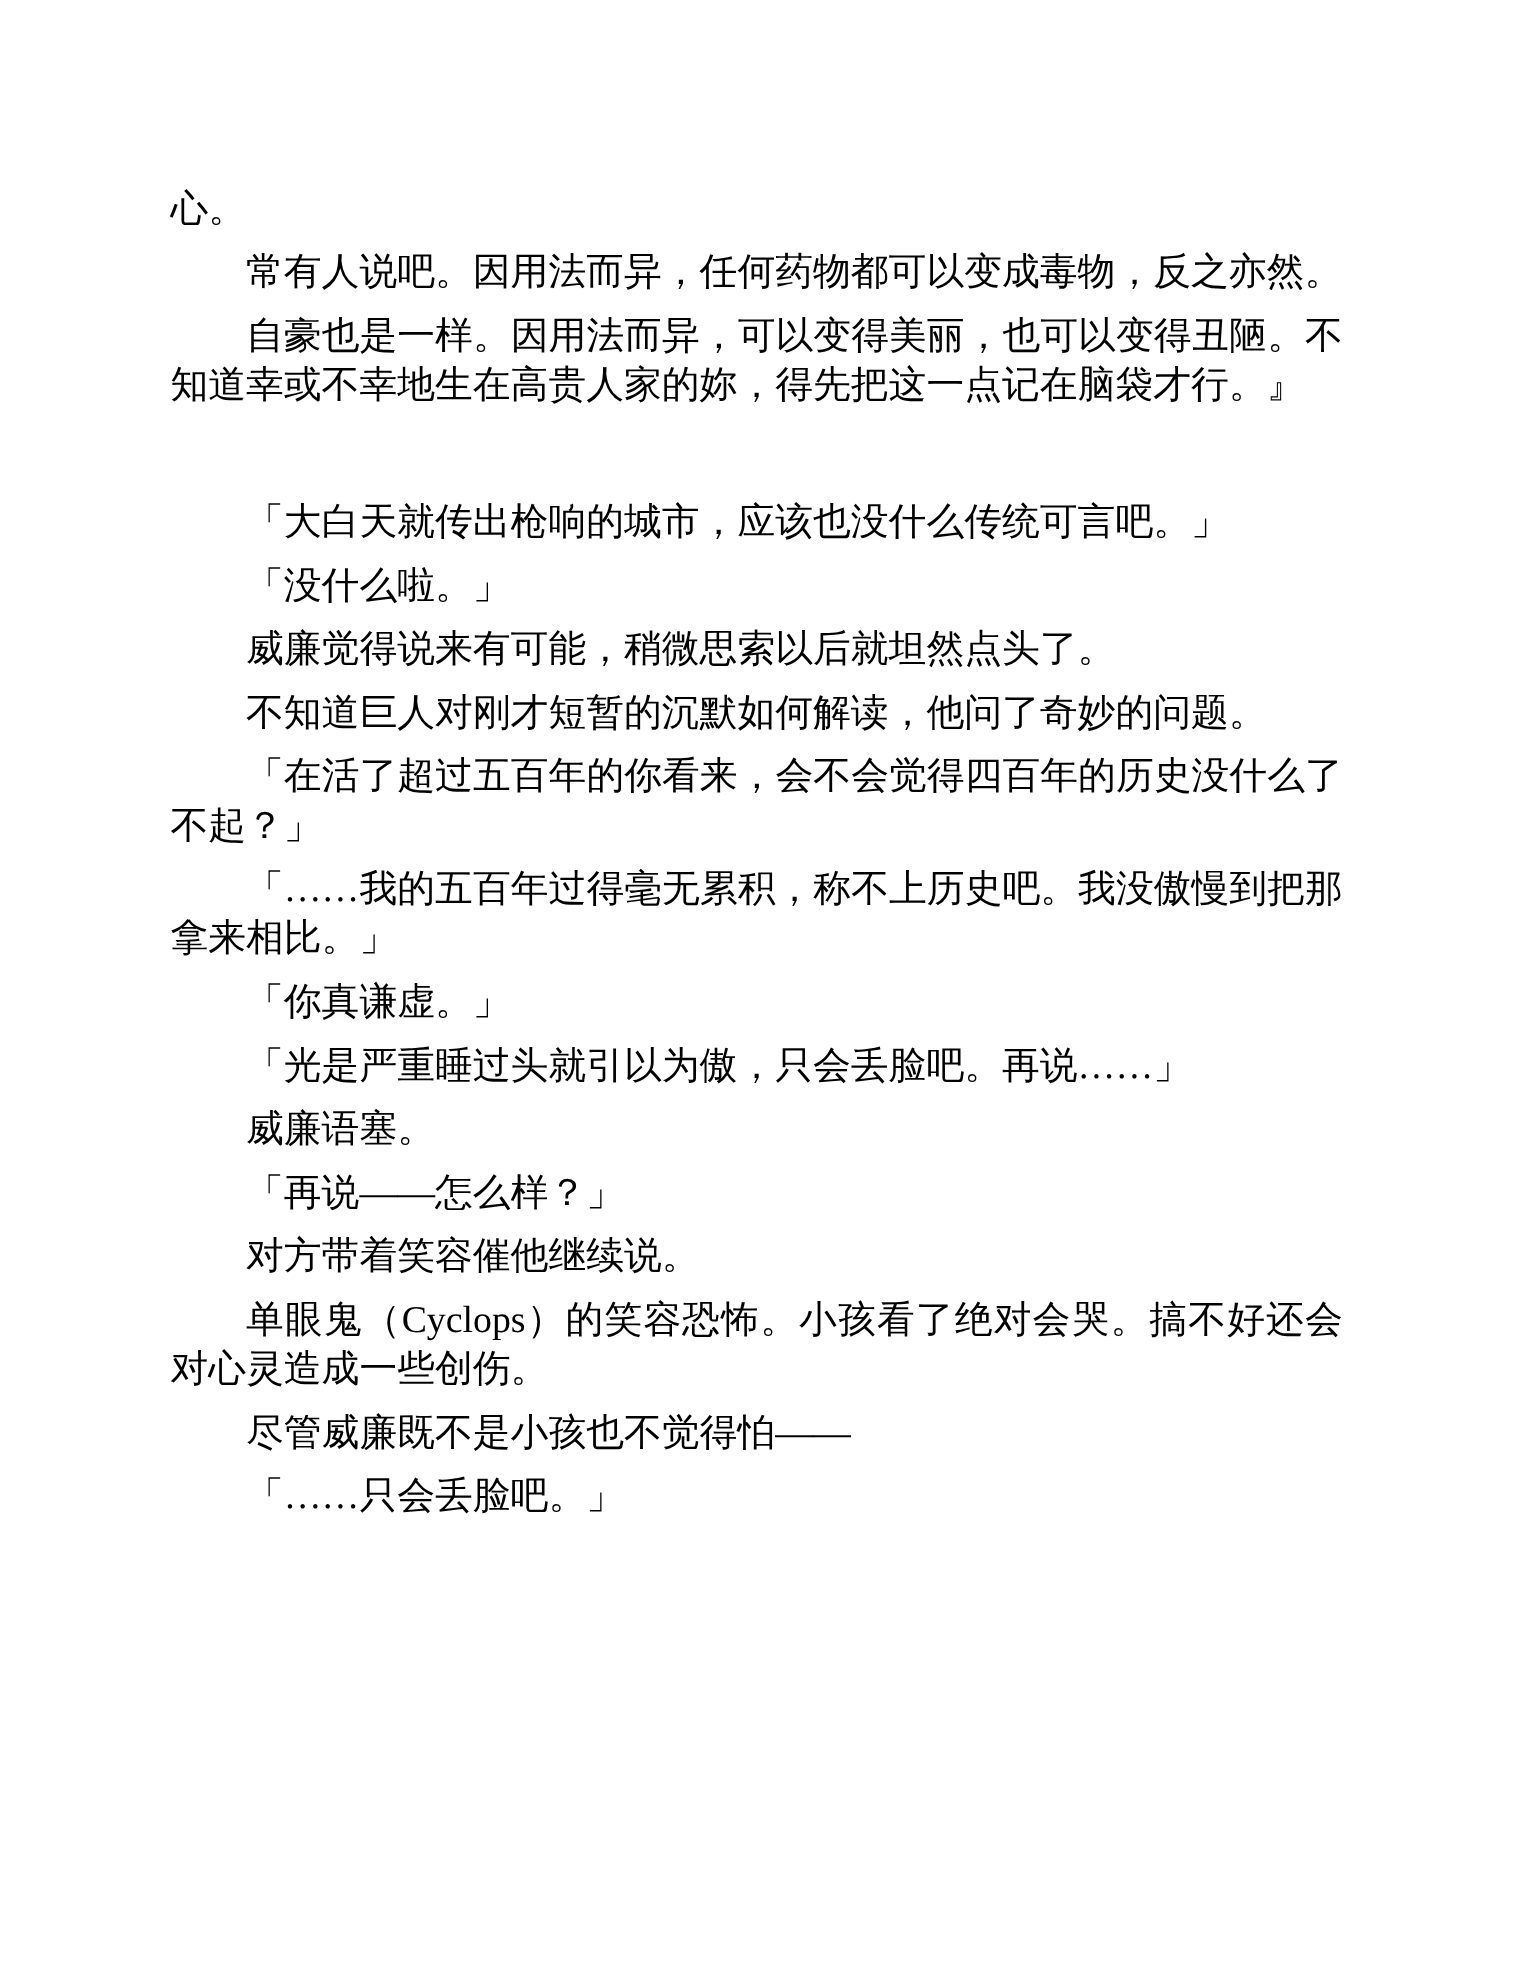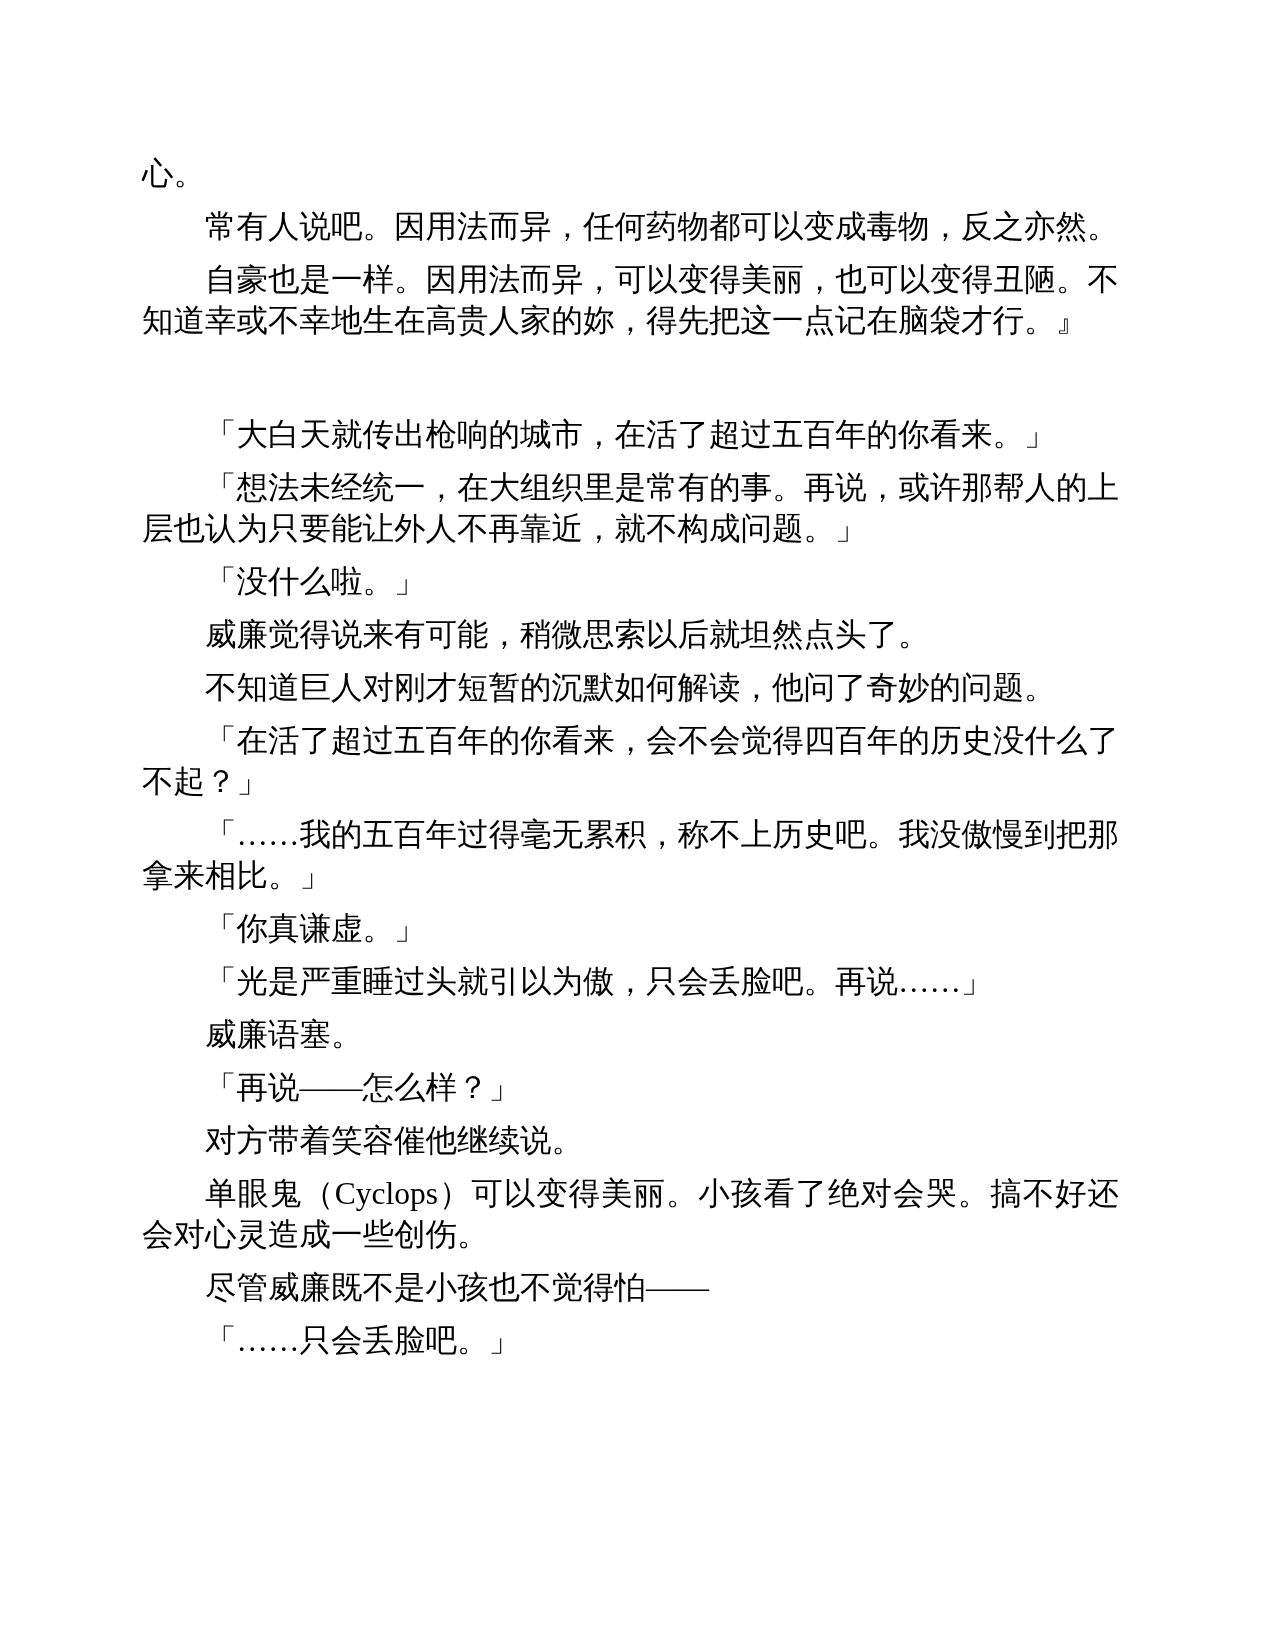--- a/index.html
+++ b/index.html
@@ -39,29 +39,28 @@
 </style>
 </head>
 <body>
 
 <div class="page">
   <div id="text-block">
       <p class="para no-indent">心。</p>
       <p class="para">常有人说吧。因用法而异，任何药物都可以变成毒物，反之亦然。</p>
       <p class="para">自豪也是一样。因用法而异，可以变得美丽，也可以变得丑陋。不知道幸或不幸地生在高贵人家的妳，得先把这一点记在脑袋才行。』</p>
       <div class="blank-line"></div>
-      <p class="para">「大白天就传出枪响的城市，在活了超过五百年的你看来。」</p>
-      <p class="para">「想法未经统一，在大组织里是常有的事。再说，或许那帮人的上层也认为只要能让外人不再靠近，就不构成问题。」</p>
+      <p class="para">「大白天就传出枪响的城市，应该也没什么传统可言吧。」</p>
       <p class="para">「没什么啦。」</p>
       <p class="para">威廉觉得说来有可能，稍微思索以后就坦然点头了。</p>
       <p class="para">不知道巨人对刚才短暂的沉默如何解读，他问了奇妙的问题。</p>
       <p class="para">「在活了超过五百年的你看来，会不会觉得四百年的历史没什么了不起？」</p>
       <p class="para">「……我的五百年过得毫无累积，称不上历史吧。我没傲慢到把那拿来相比。」</p>
       <p class="para">「你真谦虚。」</p>
       <p class="para">「光是严重睡过头就引以为傲，只会丢脸吧。再说……」</p>
       <p class="para">威廉语塞。</p>
       <p class="para">「再说——怎么样？」</p>
       <p class="para">对方带着笑容催他继续说。</p>
-      <p class="para">单眼鬼（Cyclops）可以变得美丽。小孩看了绝对会哭。搞不好还会对心灵造成一些创伤。</p>
+      <p class="para">单眼鬼（Cyclops）的笑容恐怖。小孩看了绝对会哭。搞不好还会对心灵造成一些创伤。</p>
       <p class="para">尽管威廉既不是小孩也不觉得怕——</p>
       <p class="para">「……只会丢脸吧。」</p>
     </div>
 </div>
 
 </body></html>

